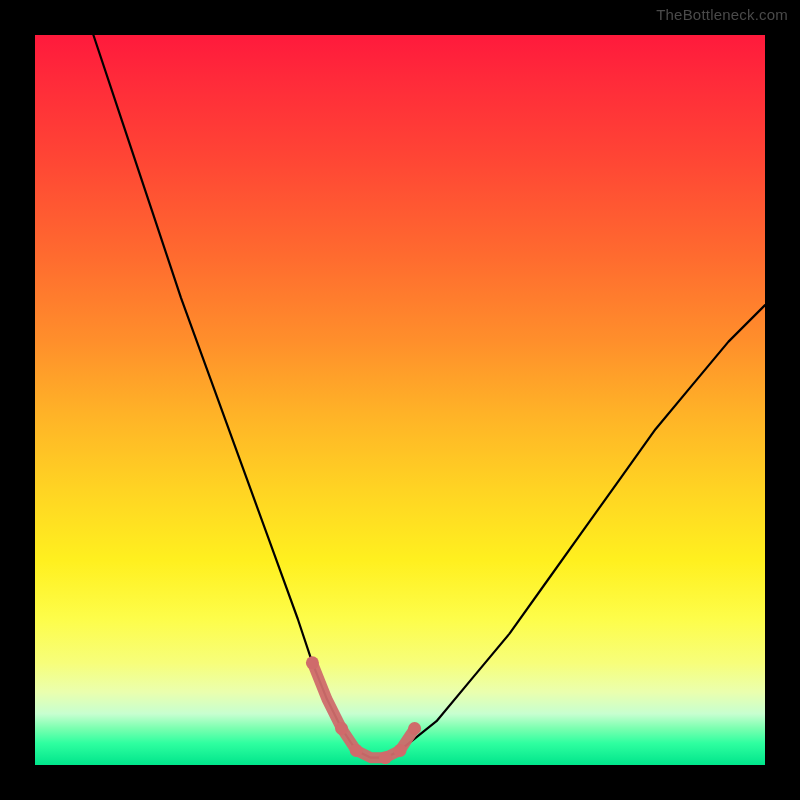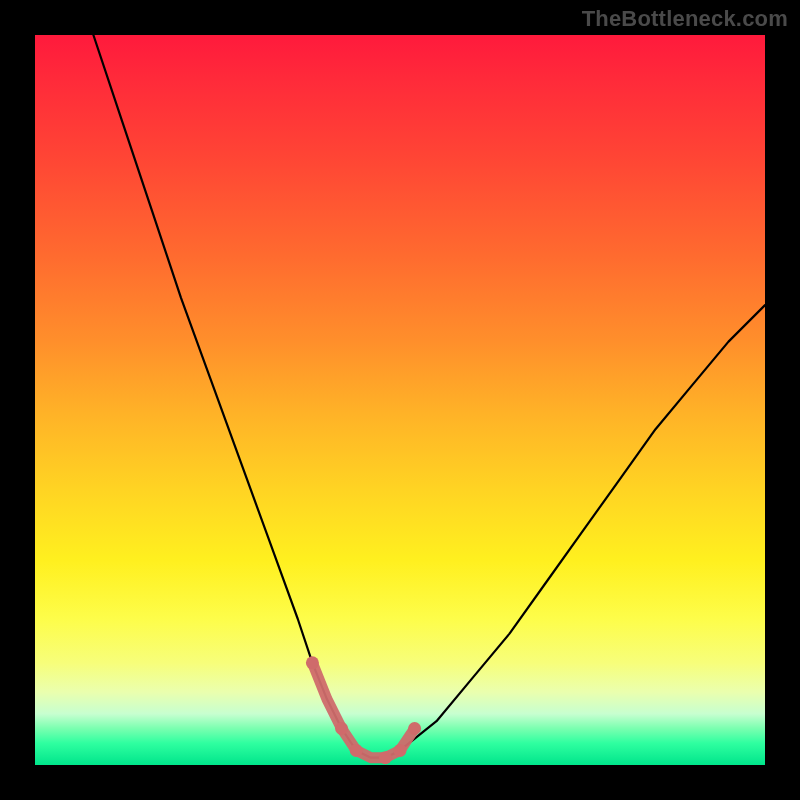--- a/index.html
+++ b/index.html
@@ -41,22 +41,22 @@
       #7affb0 95%,
       #2fffa0 97%,
       #00e58b 100%
     );
   }
   .watermark {
     position: absolute;
     top: 6px;
     right: 12px;
     color: #4a4a4a;
-    font-size: 22px;
-    font-weight: 700;
+    font-size: 15px;
+    font-weight: 400;
     letter-spacing: 0.2px;
     user-select: none;
   }
   svg.curve {
     position: absolute;
     left: 0;
     top: 0;
     width: 730px;
     height: 730px;
     overflow: visible;

